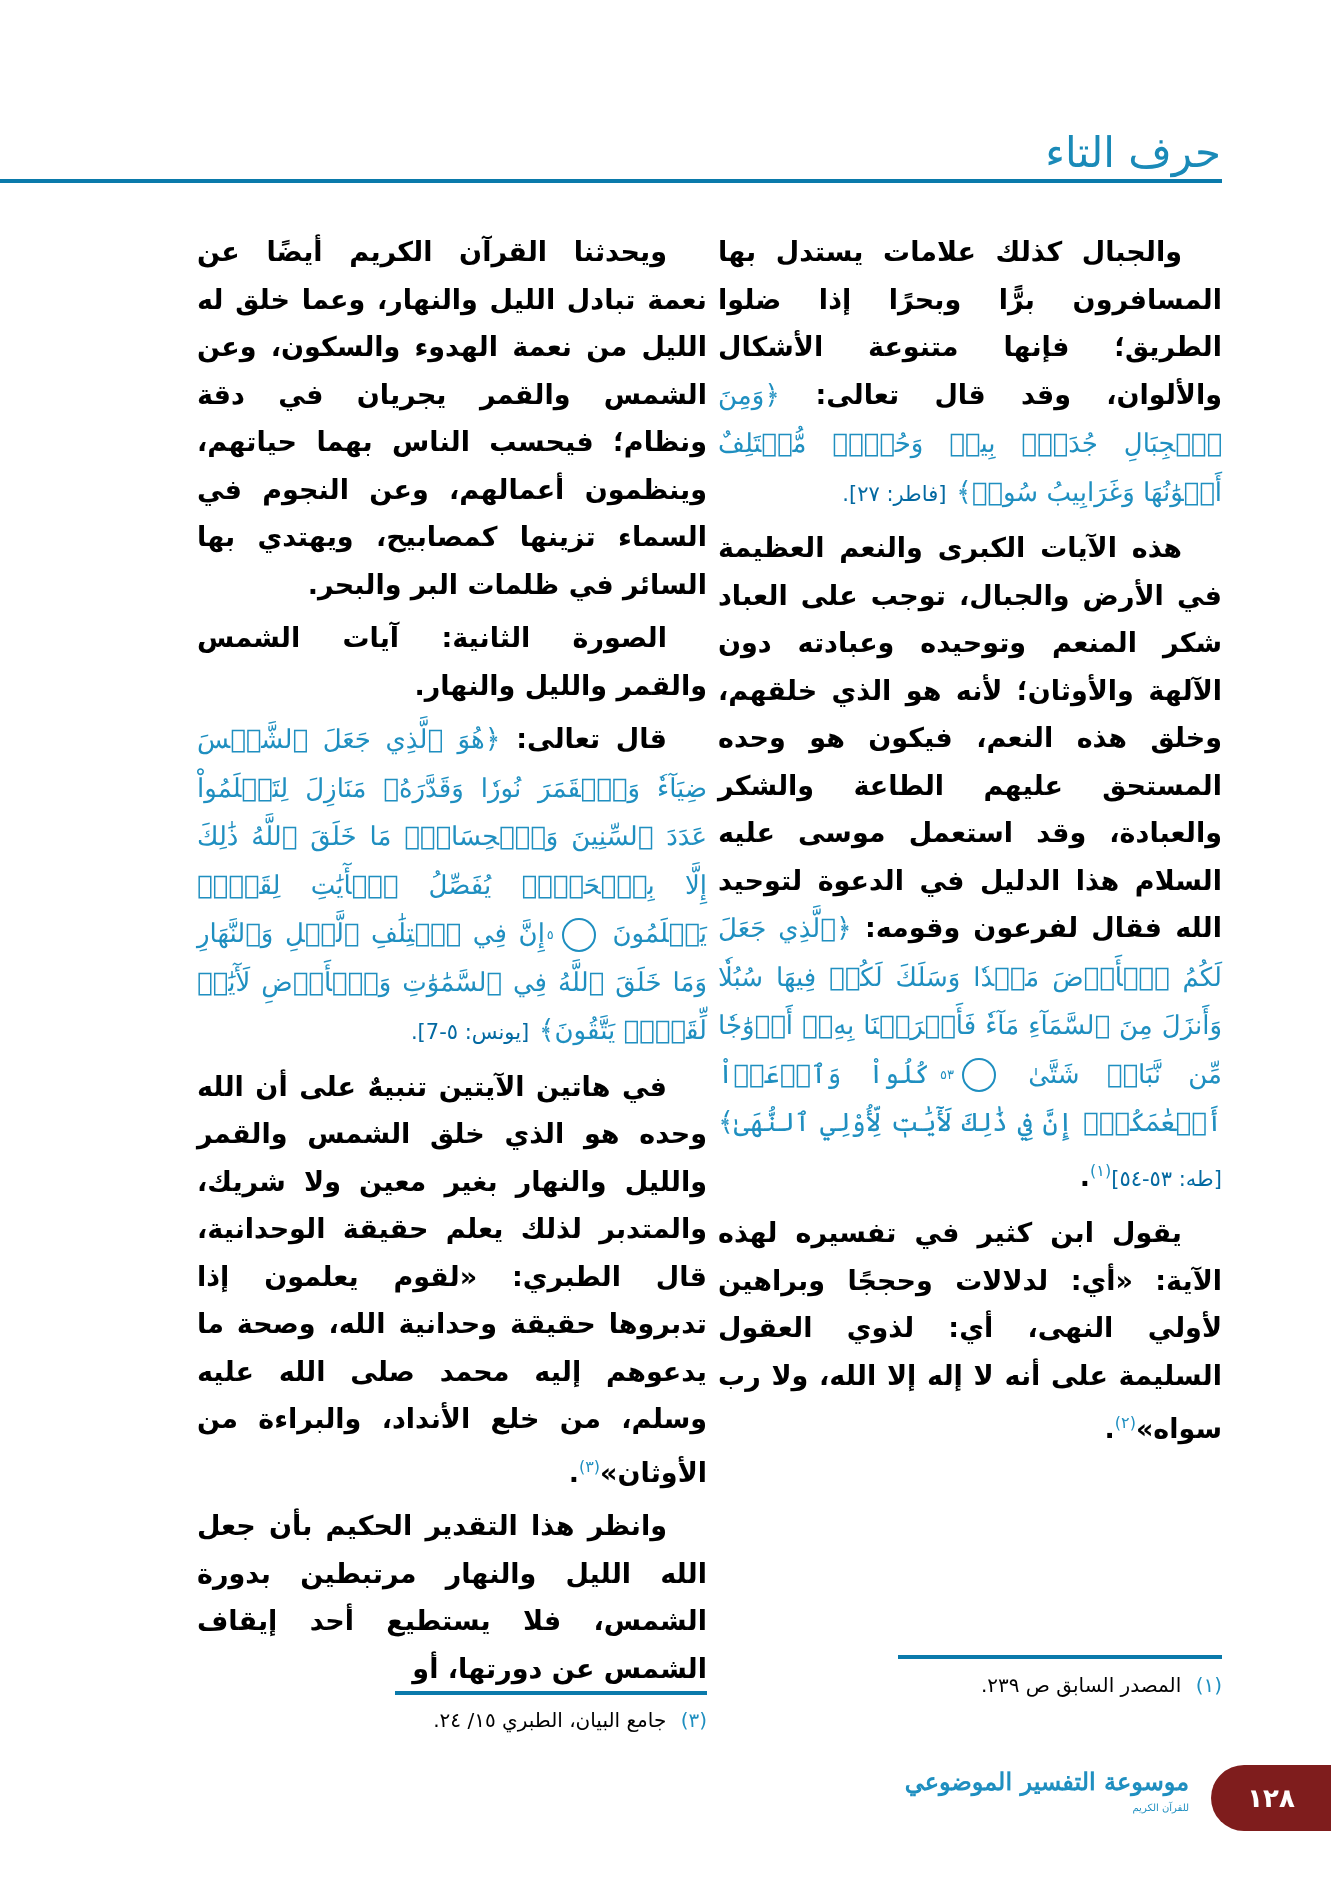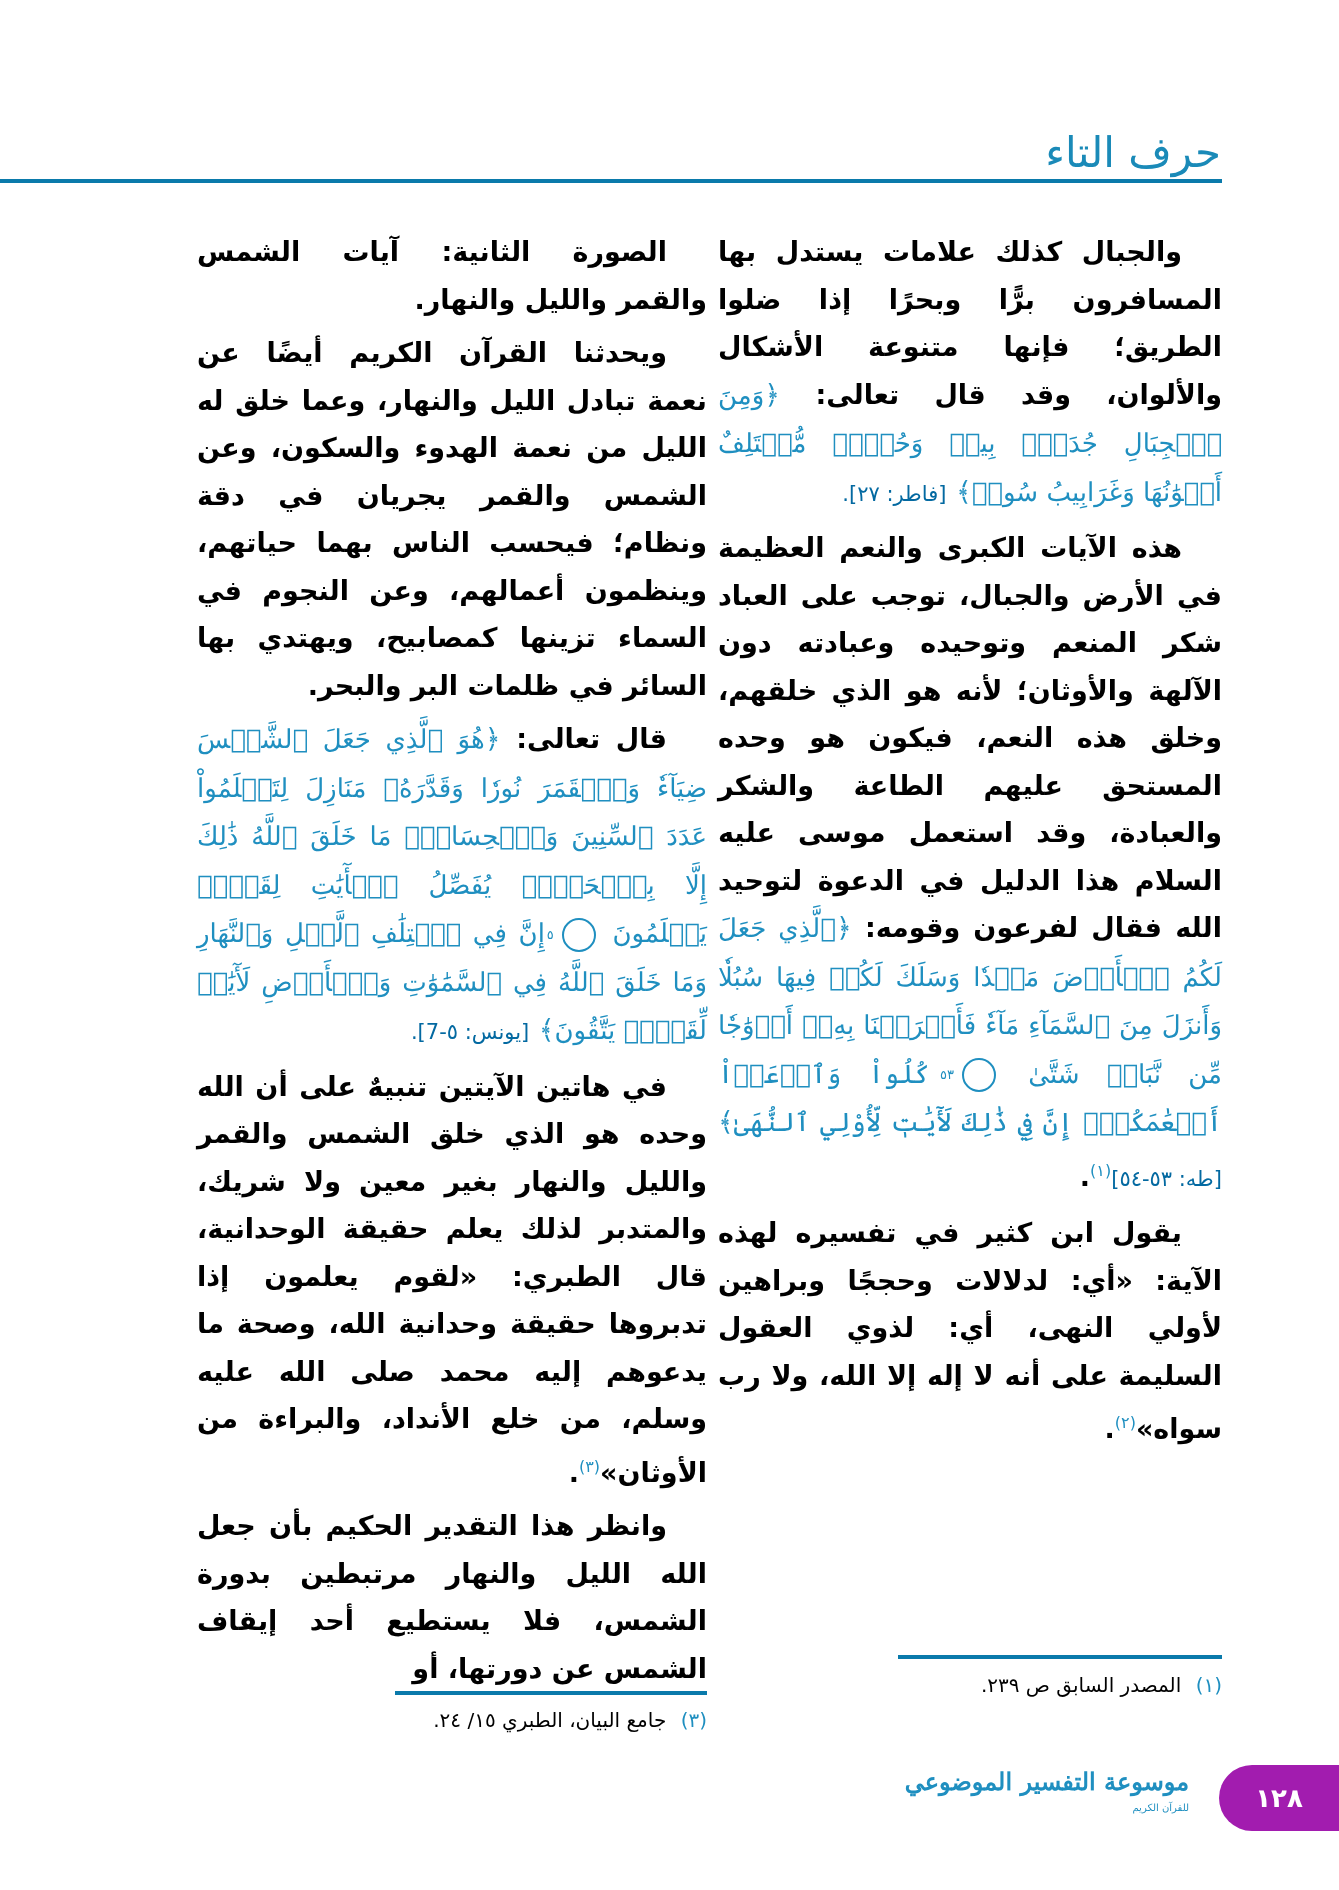--- a/index.html
+++ b/index.html
@@ -100,24 +100,24 @@
       font-weight: normal;
     }
     .footnotes.right { top: 1670px; right: 117px; width: 504px; }
     .footnotes.left  { top: 1705px; right: 632px; width: 510px; }
     .fn-item { white-space: nowrap; }
     .fn-num { color: #1f8fc0; margin-left: 8px; }
 
     .page-badge {
       position: absolute;
       top: 1765px;
-      right: 0;
+      right: 8px;
       width: 120px;
       height: 66px;
-      background: #a21caf;
+      background: #7f1d1d;
       border-radius: 34px 0 0 34px;
       color: #fff;
       font-size: 26px;
       line-height: 66px;
       text-align: center;
       font-weight: bold;
     }
     .logo {
       position: absolute;
       top: 1765px;
@@ -157,22 +157,22 @@
     <span class="ayah-mark">٥٣</span>
     <span class="quran">كُلُواْ وَٱرۡعَوۡاْ أَنۡعَٰمَكُمۡۚ إِنَّ فِي ذَٰلِكَ لَأٓيَٰتٖ لِّأُوْلِي ٱلنُّهَىٰ</span><span class="bracket">﴾</span>
     <span class="ref">[طه: ٥٣-٥٤]</span><span class="fnref">(١)</span><span>.</span>
   </p>
   <p class="para">
     <span>يقول ابن كثير في تفسيره لهذه الآية: «أي: لدلالات وحججًا وبراهين لأولي النهى، أي: لذوي العقول السليمة على أنه لا إله إلا الله، ولا رب سواه»</span><span class="fnref">(٢)</span><span>.</span>
   </p>
 </div>
 
 <div class="column col-left">
+  <p class="para">ويحدثنا القرآن الكريم أيضًا عن نعمة تبادل الليل والنهار، وعما خلق له الليل من نعمة الهدوء والسكون، وعن الشمس والقمر يجريان في دقة ونظام؛ فيحسب الناس بهما حياتهم، وينظمون أعمالهم، وعن النجوم في السماء تزينها كمصابيح، ويهتدي بها السائر في ظلمات البر والبحر.</p>
   <p class="para">الصورة الثانية: آيات الشمس والقمر والليل والنهار.</p>
-  <p class="para">ويحدثنا القرآن الكريم أيضًا عن نعمة تبادل الليل والنهار، وعما خلق له الليل من نعمة الهدوء والسكون، وعن الشمس والقمر يجريان في دقة ونظام؛ فيحسب الناس بهما حياتهم، وينظمون أعمالهم، وعن النجوم في السماء تزينها كمصابيح، ويهتدي بها السائر في ظلمات البر والبحر.</p>
   <p class="para">
     <span>قال تعالى:</span>
     <span class="bracket">﴿</span><span class="quran">هُوَ ٱلَّذِي جَعَلَ ٱلشَّمۡسَ ضِيَآءٗ وَٱلۡقَمَرَ نُورٗا وَقَدَّرَهُۥ مَنَازِلَ لِتَعۡلَمُواْ عَدَدَ ٱلسِّنِينَ وَٱلۡحِسَابَۚ مَا خَلَقَ ٱللَّهُ ذَٰلِكَ إِلَّا بِٱلۡحَقِّۚ يُفَصِّلُ ٱلۡأٓيَٰتِ لِقَوۡمٖ يَعۡلَمُونَ</span>
     <span class="ayah-mark">٥</span>
     <span class="quran">إِنَّ فِي ٱخۡتِلَٰفِ ٱلَّيۡلِ وَٱلنَّهَارِ وَمَا خَلَقَ ٱللَّهُ فِي ٱلسَّمَٰوَٰتِ وَٱلۡأَرۡضِ لَأٓيَٰتٖ لِّقَوۡمٖ يَتَّقُونَ</span><span class="bracket">﴾</span>
     <span class="ref">[يونس: ٥-7].</span>
   </p>
   <p class="para">
     <span>في هاتين الآيتين تنبيهٌ على أن الله وحده هو الذي خلق الشمس والقمر والليل والنهار بغير معين ولا شريك، والمتدبر لذلك يعلم حقيقة الوحدانية، قال الطبري: «لقوم يعلمون إذا تدبروها حقيقة وحدانية الله، وصحة ما يدعوهم إليه محمد صلى الله عليه وسلم، من خلع الأنداد، والبراءة من الأوثان»</span><span class="fnref">(٣)</span><span>.</span>
   </p>

